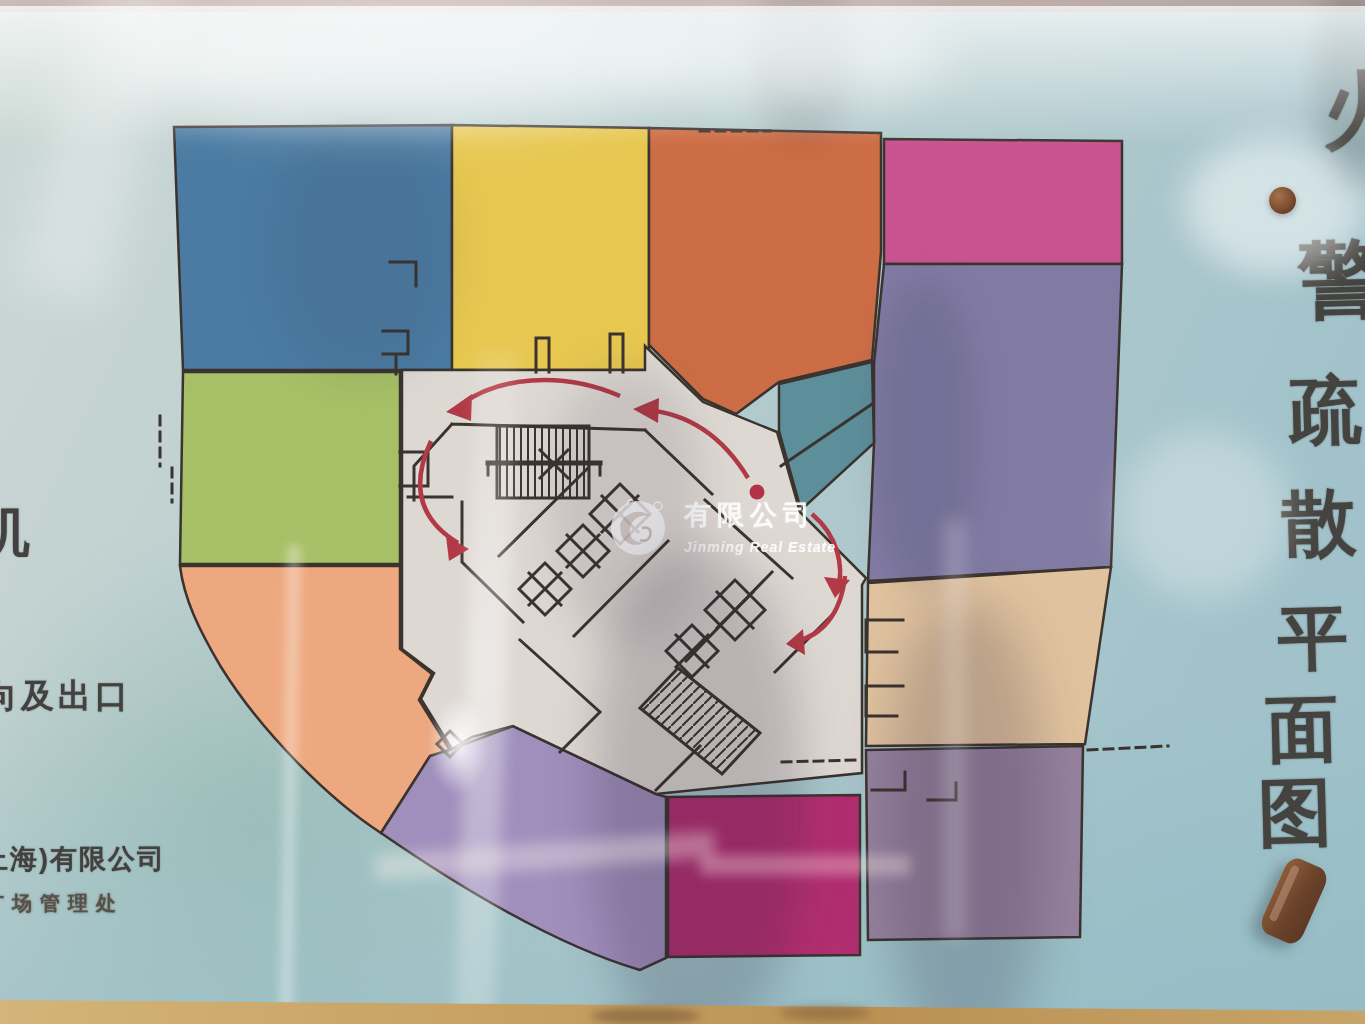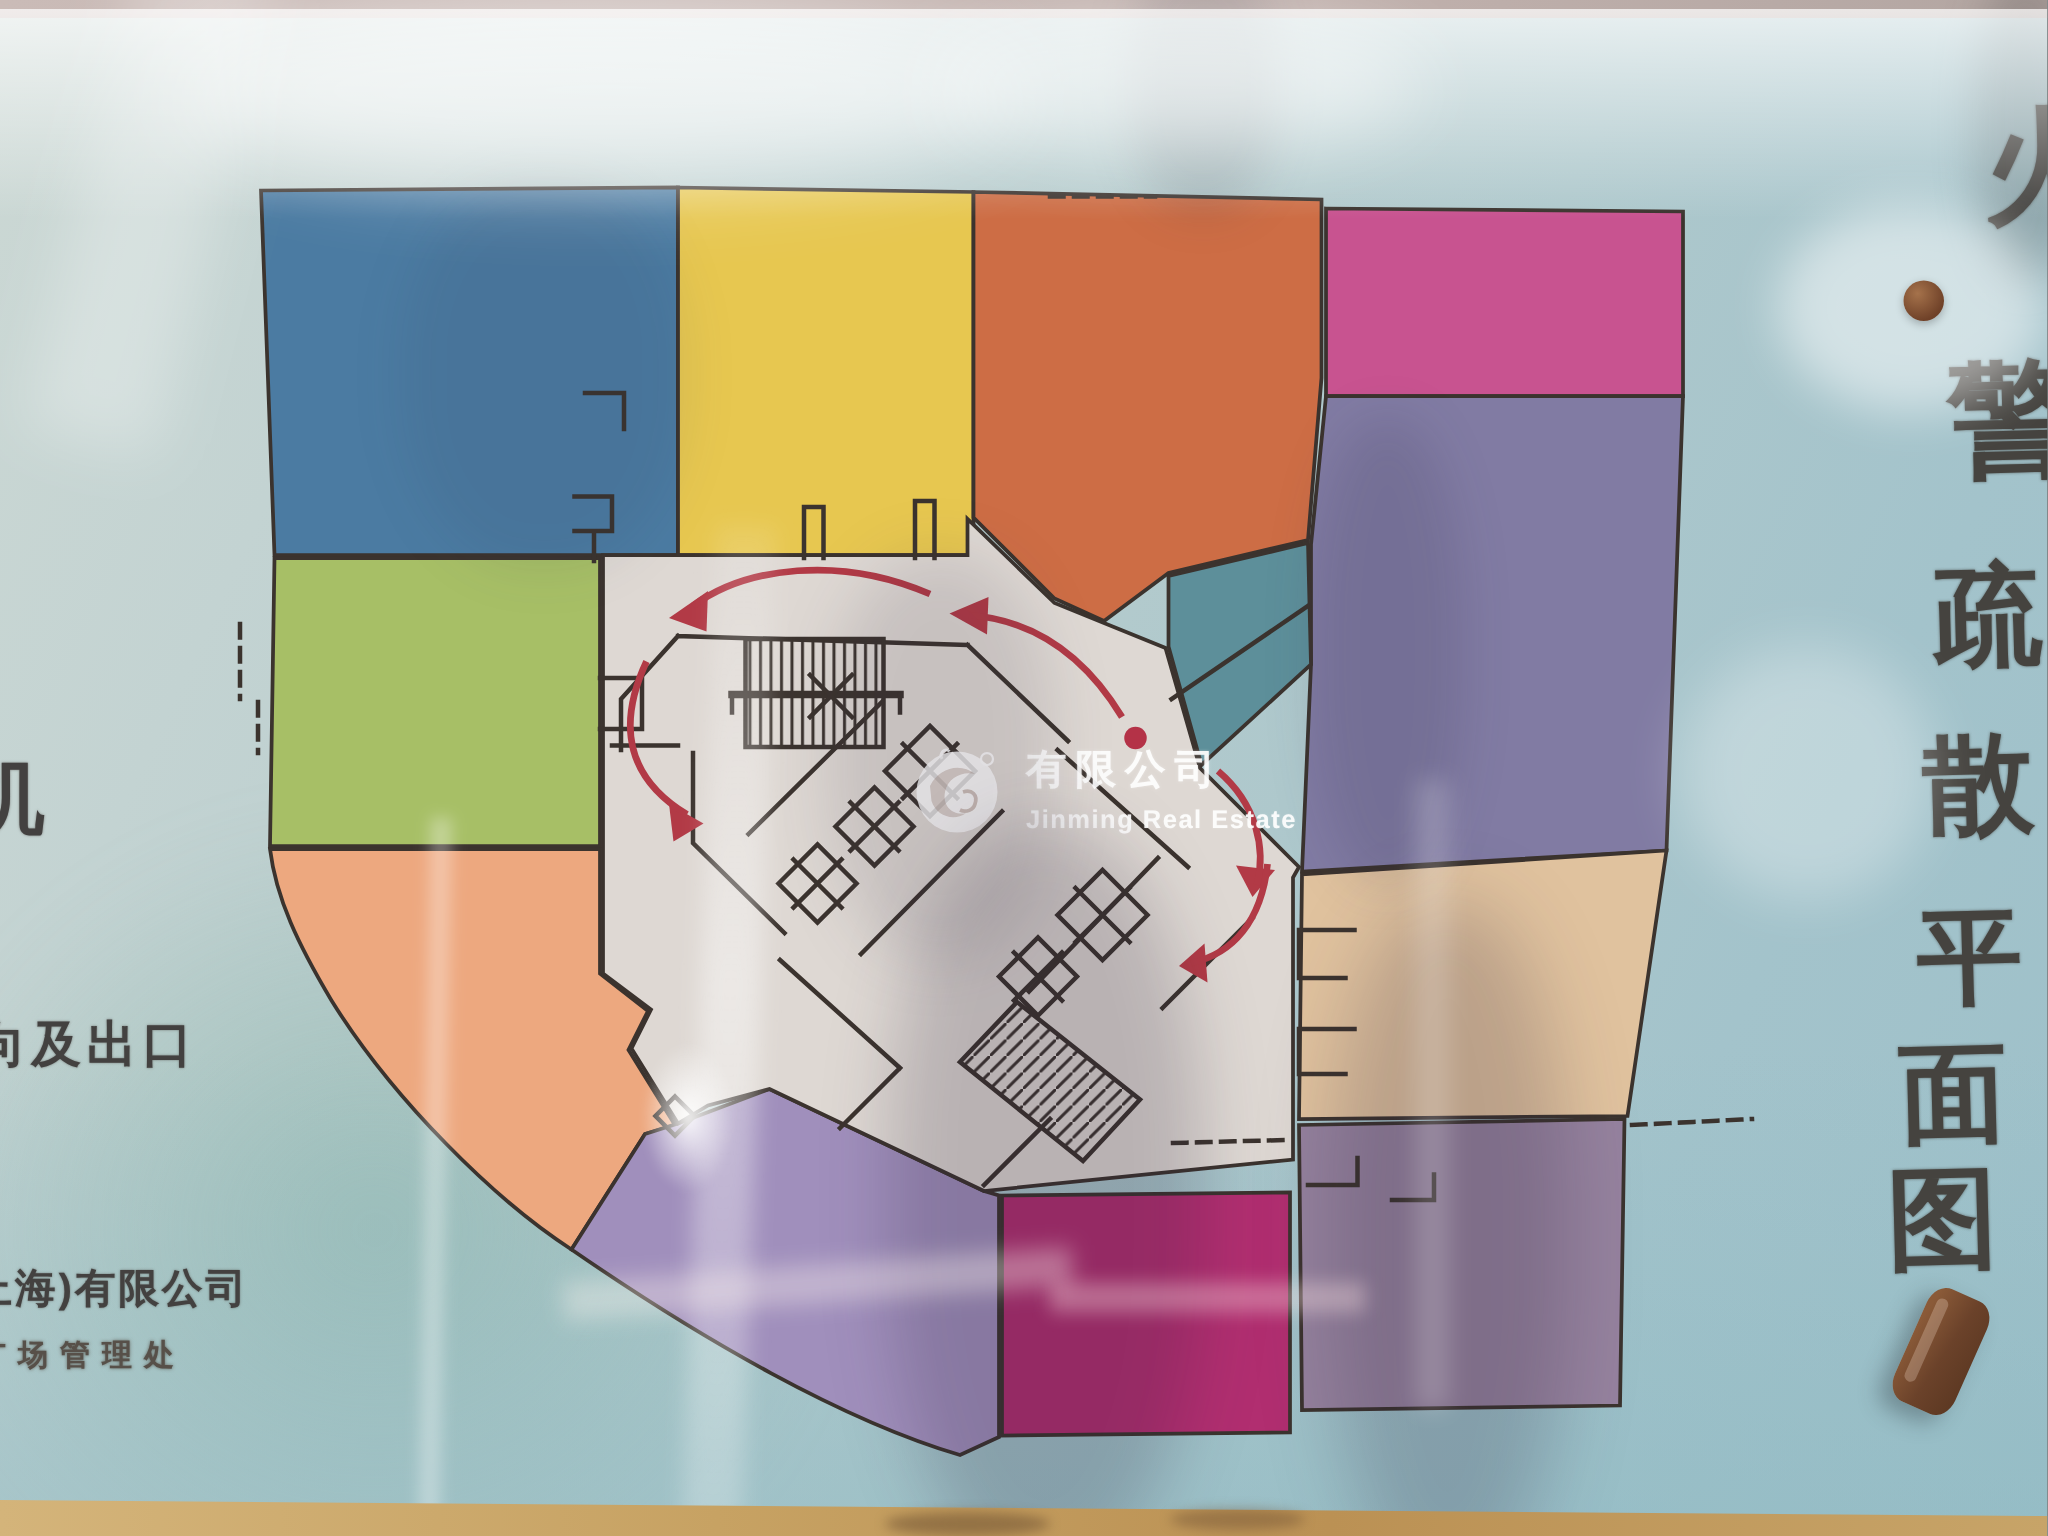--- a/index.html
+++ b/index.html
@@ -49,21 +49,21 @@
   .sh-purple{left:875px;top:280px;width:100px;height:310px;background:rgba(45,40,72,.14);filter:blur(16px);}
   .sh-topc{left:752px;top:-30px;width:100px;height:170px;background:rgba(50,45,55,.16);filter:blur(15px);}
   .sh-corner{left:1315px;top:-20px;width:70px;height:210px;background:rgba(60,60,60,.22);filter:blur(13px);}
   
   svg.plan{position:absolute;left:0;top:0;}
   
   .watermark{left:606px;top:490px;width:240px;height:72px;display:flex;align-items:center;opacity:.93;}
   .wm-logo{width:64px;height:64px;flex:0 0 64px;}
   .wm-texts{margin-left:14px;color:#fff;}
   .wm-cn{font-size:27px;font-weight:bold;letter-spacing:6px;white-space:nowrap;text-shadow:0 0 2px rgba(255,255,255,.45);}
-  .wm-en{font-size:17px;font-weight:bold;letter-spacing:1px;margin-top:6px;white-space:nowrap;text-shadow:0 0 1px rgba(255,255,255,.4);}
+  .wm-en{font-size:14px;font-weight:bold;letter-spacing:1px;margin-top:6px;white-space:nowrap;text-shadow:0 0 1px rgba(255,255,255,.4);font-style:italic;}
   
   .cn-label{position:absolute;color:#434140;font-weight:bold;white-space:nowrap;
     text-shadow:0 0 1.6px rgba(70,65,60,.65);}
   .lbl-machine{left:-24px;top:496px;font-size:54px;}
   .lbl-exit{left:-16px;top:674px;font-size:33px;letter-spacing:4px;}
   .lbl-company{left:-30px;top:841px;font-size:27px;letter-spacing:2px;}
   .lbl-management{left:-16px;top:890px;font-size:20px;letter-spacing:8px;color:#575049;text-shadow:0 0 2.4px rgba(80,72,64,.8);}
   .title-char{position:absolute;color:#45433f;font-weight:bold;transform:rotate(-1.5deg);
     text-shadow:0 0 2px rgba(60,58,54,.7);}
   

